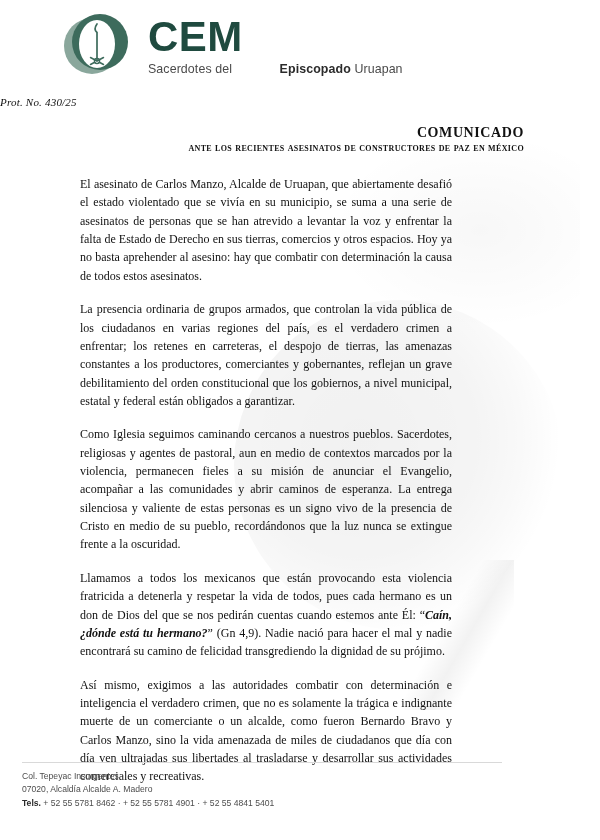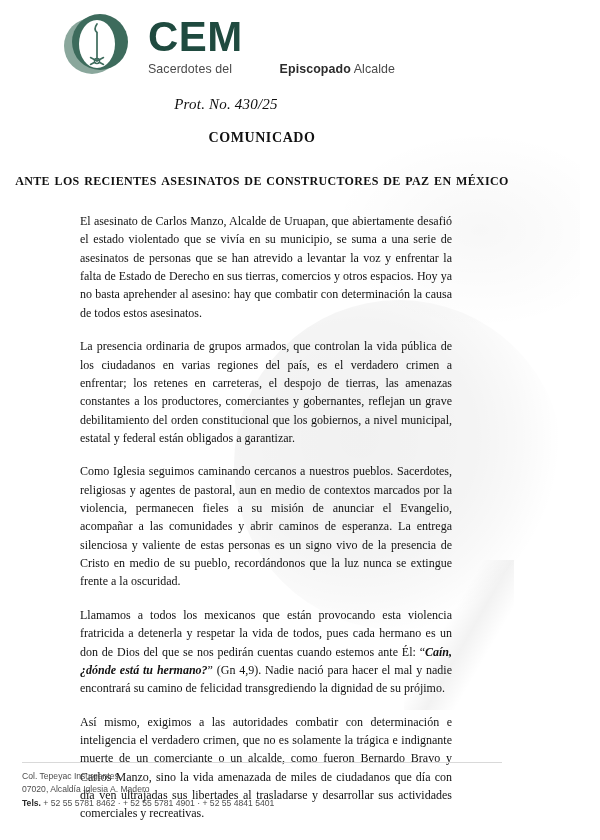--- a/index.html
+++ b/index.html
@@ -98,44 +98,44 @@
     font-size: 12.4px;
     color: #4a4a4a;
     margin-top: 4px;
     letter-spacing: 0.1px;
     white-space: nowrap;
   }
   .logo-sub b { color: #2b2b2b; font-weight: bold; padding-left: 44px; }
 
   
   .prot {
-    text-align: center;
+    text-align: left;
     padding: 18px 72px 0 0;
     font-style: italic;
-    font-size: 15px;
+    font-size: 11px;
     letter-spacing: 0.2px;
   }
 
   
   .title-block {
-    text-align: center;
+    text-align: right;
     margin-top: 17px;
   }
   .title-main {
     font-weight: bold;
     font-size: 14px;
     letter-spacing: 0.6px;
   }
   .title-sub {
     font-weight: bold;
-    font-size: 17px;
+    font-size: 11px;
     font-variant: small-caps;
     text-transform: lowercase;
     letter-spacing: 0.35px;
-    margin-top: 24px;
+    margin-top: 0;
   }
 
   
   .body-copy {
     margin: 22px 72px 0 80px;
     text-align: justify;
     font-size: 12px;
     line-height: 1.53;
   }
   .body-copy p {
@@ -185,21 +185,21 @@
           <circle cx="32" cy="36" r="28" fill="#8aa79c"></circle>
           <circle cx="40" cy="32" r="28" fill="#3d6b5c"></circle>
           <ellipse cx="37" cy="34" rx="18" ry="24" fill="#ffffff"></ellipse>
           <path d="M37 14 C34.5 17.5 34.5 20.5 37 22.5 L37 50" stroke="#3d6b5c" stroke-width="1.7" fill="none" stroke-linecap="round"></path>
           <path d="M30.5 47.5 L43.5 54.5 M43.5 47.5 L30.5 54.5" stroke="#3d6b5c" stroke-width="1.5" fill="none" stroke-linecap="round"></path>
           <circle cx="37" cy="51" r="2.6" fill="none" stroke="#3d6b5c" stroke-width="1.4"></circle>
         </svg>
       </div>
       <div class="logo-text">
         <div class="logo-cem">CEM</div>
-        <div class="logo-sub"><span>Sacerdotes del </span><b>Episcopado</b><span> Alcalde</span></div>
+        <div class="logo-sub"><span>Sacerdotes del </span><b>Episcopado</b><span> Uruapan</span></div>
       </div>
     </div>
 
     <div class="prot">Prot. No. 430/25</div>
 
     <div class="title-block">
       <div class="title-main">COMUNICADO</div>
       <div class="title-sub">Ante los recientes asesinatos de constructores de paz en México</div>
     </div>
 
@@ -209,18 +209,18 @@
       <p>Como Iglesia seguimos caminando cercanos a nuestros pueblos. Sacerdotes, religiosas y agentes de pastoral, aun en medio de contextos marcados por la violencia, permanecen fieles a su misión de anunciar el Evangelio, acompañar a las comunidades y abrir caminos de esperanza. La entrega silenciosa y valiente de estas personas es un signo vivo de la presencia de Cristo en medio de su pueblo, recordándonos que la luz nunca se extingue frente a la oscuridad.</p>
       <p><span>Llamamos a todos los mexicanos que están provocando esta violencia fratricida a detenerla y respetar la vida de todos, pues cada hermano es un don de Dios del que se nos pedirán cuentas cuando estemos ante Él: “</span><span class="quote">Caín, ¿dónde está tu hermano?</span><span>” (Gn 4,9). Nadie nació para hacer el mal y nadie encontrará su camino de felicidad transgrediendo la dignidad de su prójimo.</span></p>
       <p>Así mismo, exigimos a las autoridades combatir con determinación e inteligencia el verdadero crimen, que no es solamente la trágica e indignante muerte de un comerciante o un alcalde, como fueron Bernardo Bravo y Carlos Manzo, sino la vida amenazada de miles de ciudadanos que día con día ven ultrajadas sus libertades al trasladarse y desarrollar sus actividades comerciales y recreativas.</p>
     </div>
 
   </div>
 
   <div class="footer-rule"></div>
   <div class="footer">
     <div class="line">Col. Tepeyac Insurgentes</div>
-    <div class="line">07020, Alcaldía Iglesia A. Madero</div>
+    <div class="line">07020, Alcaldía Alcalde A. Madero</div>
     <div class="line tels"><b>Tels.</b><span> + 52 55 5781 8462 · + 52 55 5781 4901 · + 52 55 4841 5401</span></div>
 
   </div>
 
 </div>
 
 </body></html>

